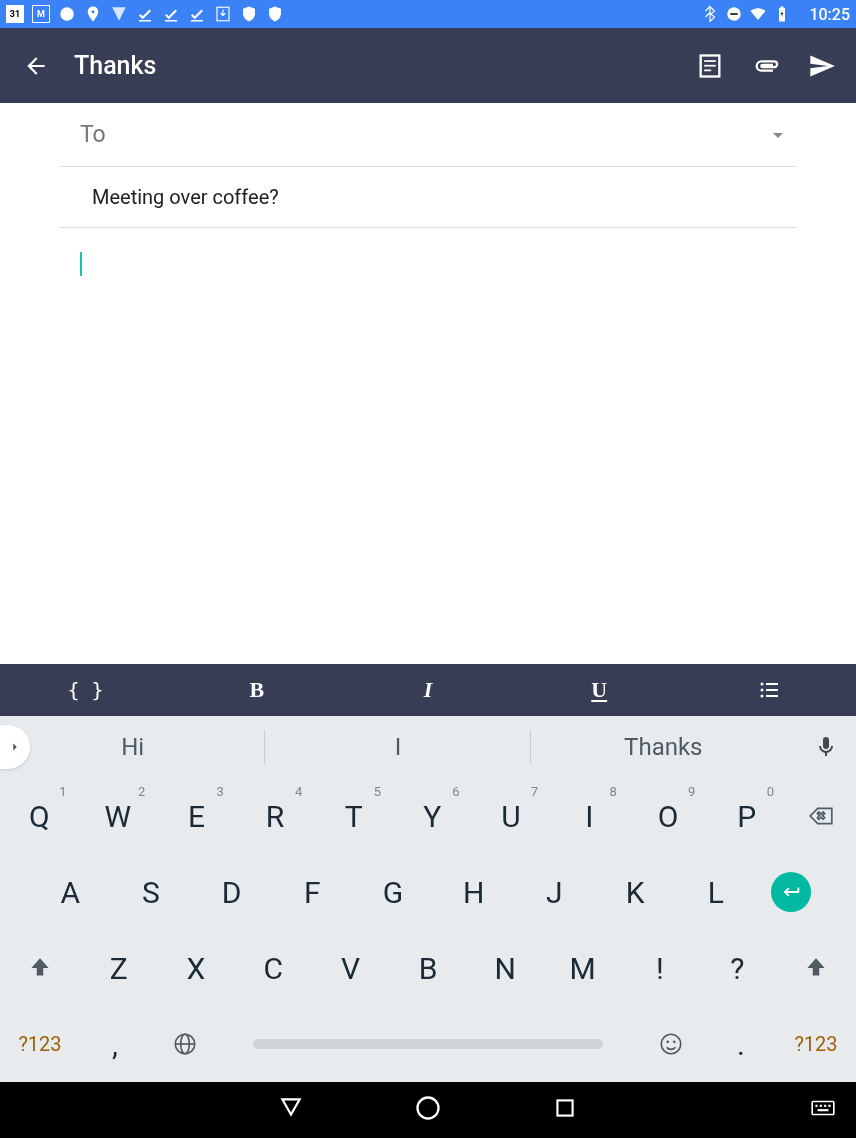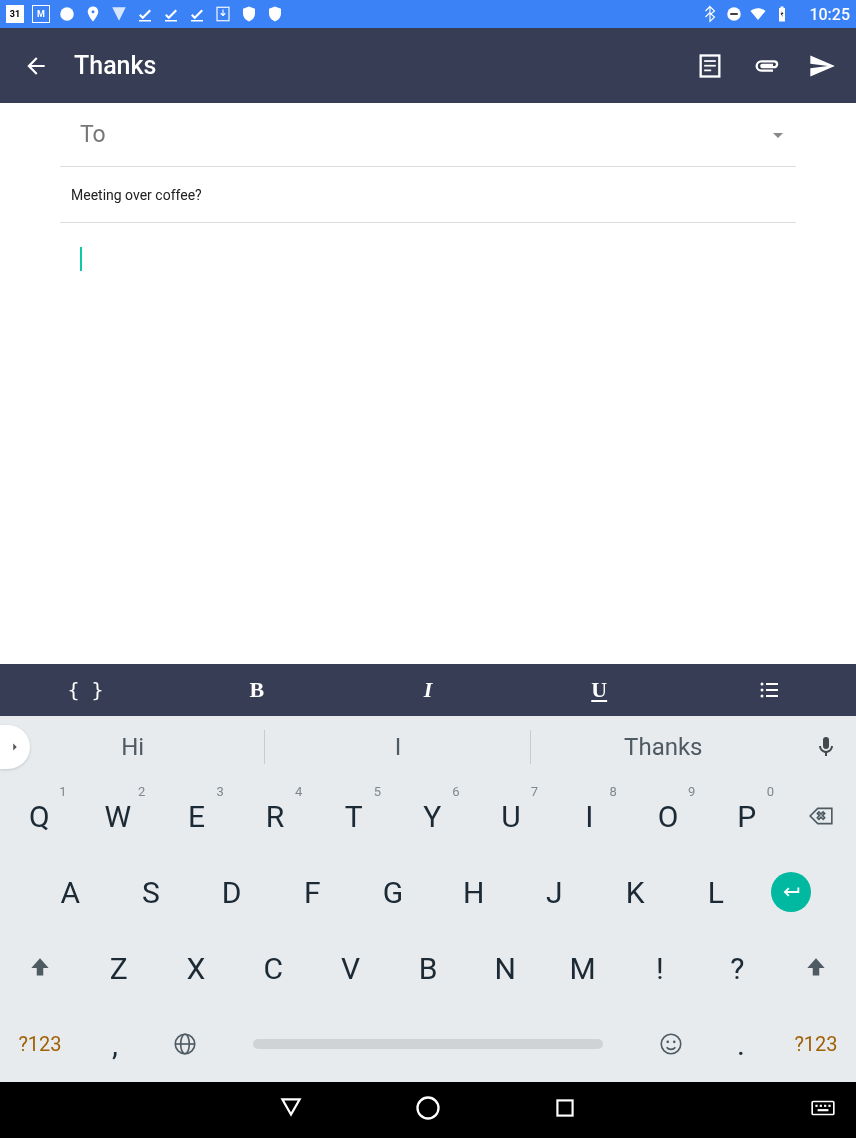--- a/index.html
+++ b/index.html
@@ -31,21 +31,21 @@
   .to-row { height:64px; border-bottom:1px solid #ddd; margin: 0 60px; display:flex; align-items:center; }
   .to-label { color:#777; font-size:23px; margin-left:20px; }
   .chip { display:flex; align-items:center; background:#eee; border-radius:20px; height:36px; padding-right:16px; margin-left:38px; }
   .chip .avatar { width:36px; height:36px; border-radius:50%; background:#bfbfbf; display:flex; align-items:center; justify-content:center; border:2px solid #d6d6d6; }
   .chip .avatar svg { width:22px; height:22px; fill:#6e6e6e; }
   .chip .name { margin-left:10px; font-size:18px; color:#222; }
   .expand { margin-left:auto; color:#888; width:28px; height:28px; display:flex; align-items:center; justify-content:center; margin-right:4px;}
   .expand svg { width:24px; height:24px; fill:#888; }
 
   .subject-row { padding: 18px 0; border-bottom:1px solid #ddd; margin:0 60px; }
-  .subject-row input { border:none; outline:none; width:100%; font-size:14px; color:#222; margin-left:11px; }
+  .subject-row input { border:none; outline:none; width:100%; font-size:20px; color:#222; margin-left:32px; }
 
   .body-area { margin:0 60px; padding:24px 20px; position:relative; flex:1;}
   .cursor { width:2px; height:24px; background:#10c8a6; position:absolute; left:20px; top:24px; animation: none; }
 
   
   .formatbar { height:52px; background:#373d54; display:flex; align-items:center; color:#fff; }
   .fmt { flex:1; display:flex; align-items:center; justify-content:center; }
   .fmt svg { fill:#fff; width:24px;height:24px;}
   .fmt .txt { font-family: Georgia, serif; font-size:22px; font-weight:700;}
   .fmt .txt.i { font-style:italic; font-family: Georgia, serif; font-weight:700;}

